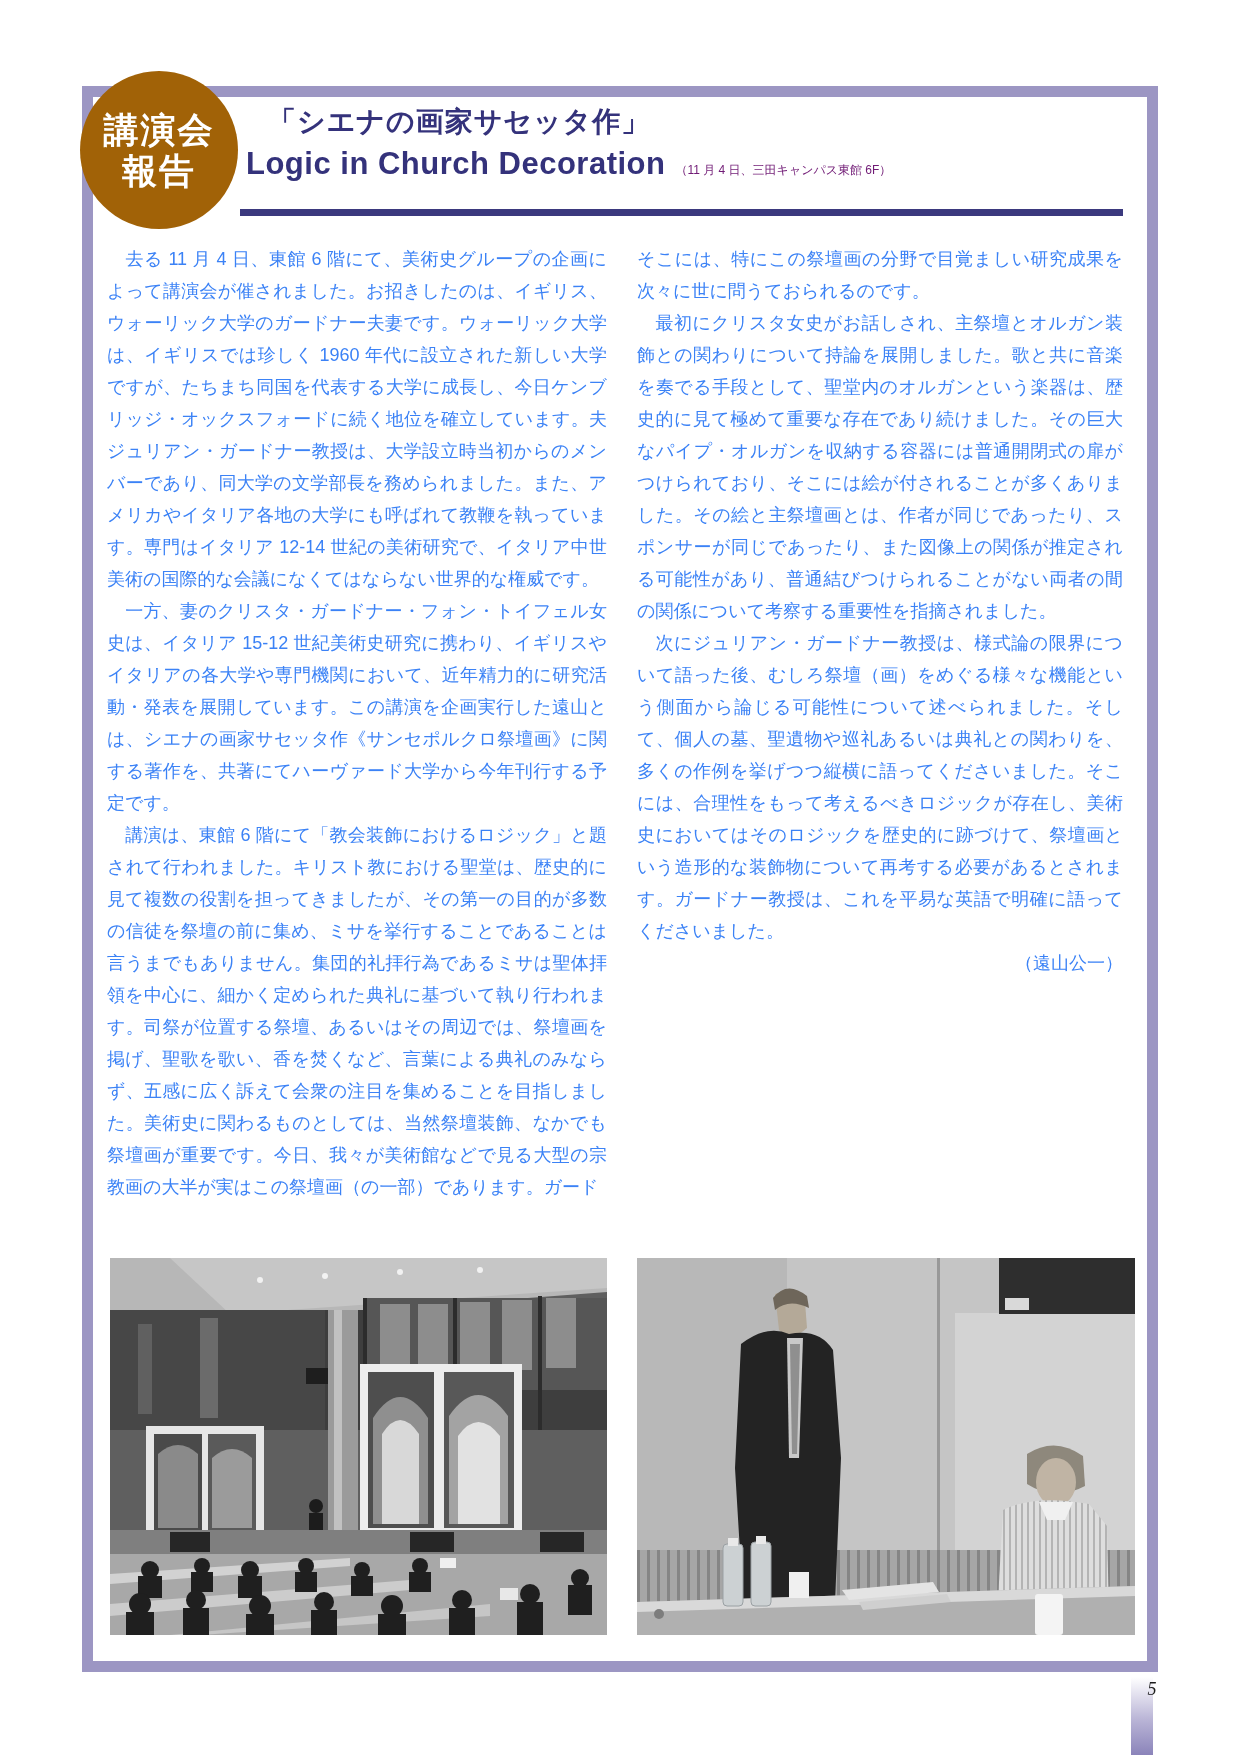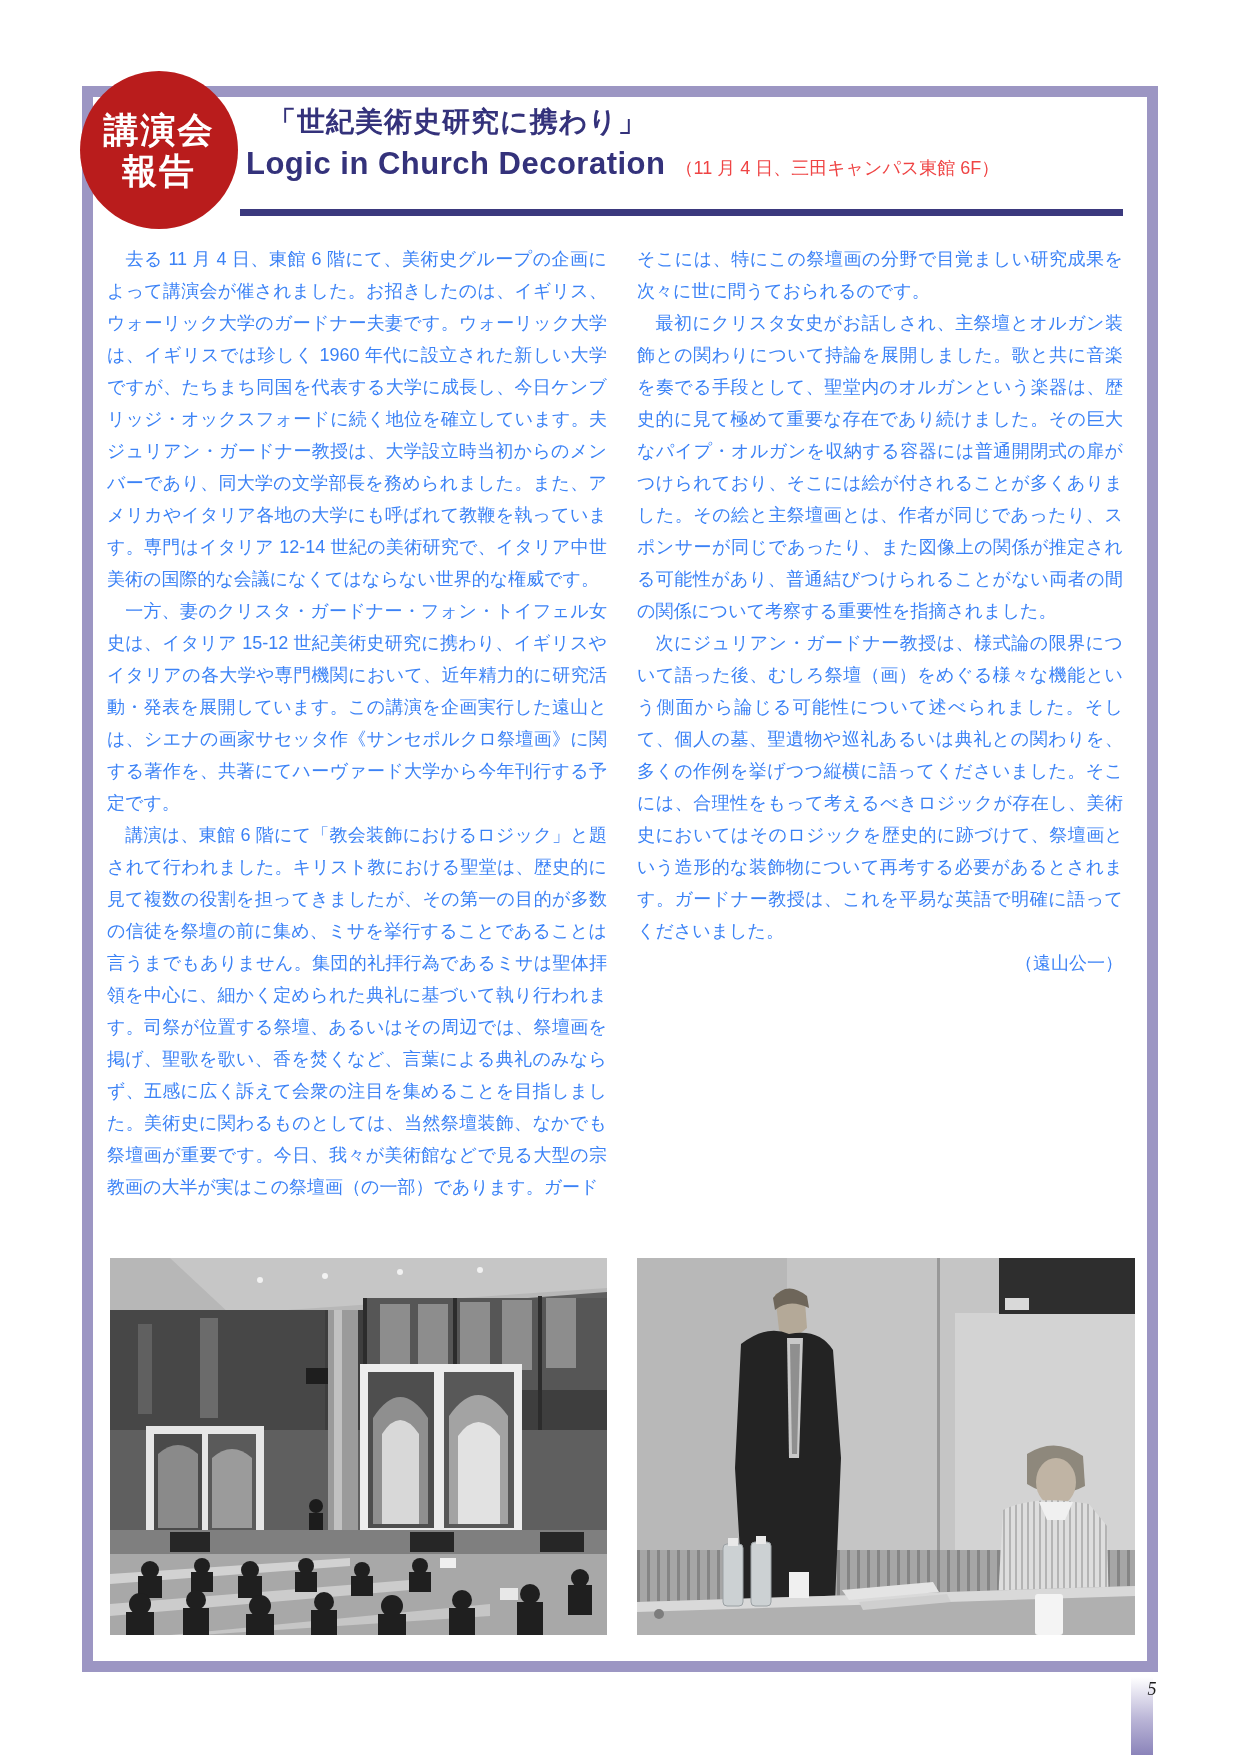--- a/index.html
+++ b/index.html
@@ -12,37 +12,37 @@
 
   
   .frame{
     position:absolute;left:82px;top:86px;width:1076px;height:1586px;
     border:11px solid #9c96c3;box-sizing:border-box;background:#ffffff;
   }
 
   
   .badge{
     position:absolute;left:80px;top:71px;width:158px;height:158px;border-radius:50%;
-    background:#b91c1c;color:#ffffff;display:flex;flex-direction:column;
+    background:#a16207;color:#ffffff;display:flex;flex-direction:column;
     align-items:center;justify-content:center;gap:2px;
     font-weight:bold;font-size:35px;line-height:1.12;letter-spacing:2px;
     text-align:center;z-index:3;
   }
 
   
   .title-jp{
     position:absolute;left:268px;top:103px;margin:0;
     font-size:28px;font-weight:bold;color:#34327b;letter-spacing:1px;z-index:2;
   }
   .title-en-row{
     position:absolute;left:246px;top:146px;margin:0;color:#34327b;z-index:2;
     display:flex;align-items:baseline;gap:10px;white-space:nowrap;text-align:right;
   }
   .title-en{font-size:31px;font-weight:bold;letter-spacing:0.5px;}
-  .title-note{font-size:18px;font-weight:normal;color:#ef4444;}
+  .title-note{font-size:12px;font-weight:normal;color:#701a75;}
   .title-rule{
     position:absolute;left:240px;top:209px;width:883px;height:7px;
     background:#3b397e;z-index:2;
   }
 
   
   .col{
     position:absolute;top:243px;color:#3b82f6;font-size:18px;line-height:32px;
     text-align:justify;text-justify:inter-ideograph;z-index:2;
   }
@@ -73,21 +73,21 @@
 
 <div class="page">
 
   <div class="frame"></div>
 
   <div class="badge">
     <span>講演会</span>
     <span>報告</span>
   </div>
 
-  <h1 class="title-jp">「世紀美術史研究に携わり」</h1>
+  <h1 class="title-jp">「シエナの画家サセッタ作」</h1>
 
   <h2 class="title-en-row">
     <span class="title-en">Logic in Church Decoration</span>
     <span class="title-note">（11 月 4 日、三田キャンパス東館 6F）</span>
   </h2>
 
   <div class="title-rule"></div>
 
   <div class="col col-left">
     <p>　去る 11 月 4 日、東館 6 階にて、美術史グループの企画によって講演会が催されました。お招きしたのは、イギリス、ウォーリック大学のガードナー夫妻です。ウォーリック大学は、イギリスでは珍しく 1960 年代に設立された新しい大学ですが、たちまち同国を代表する大学に成長し、今日ケンブリッジ・オックスフォードに続く地位を確立しています。夫ジュリアン・ガードナー教授は、大学設立時当初からのメンバーであり、同大学の文学部長を務められました。また、アメリカやイタリア各地の大学にも呼ばれて教鞭を執っています。専門はイタリア 12-14 世紀の美術研究で、イタリア中世美術の国際的な会議になくてはならない世界的な権威です。</p>

